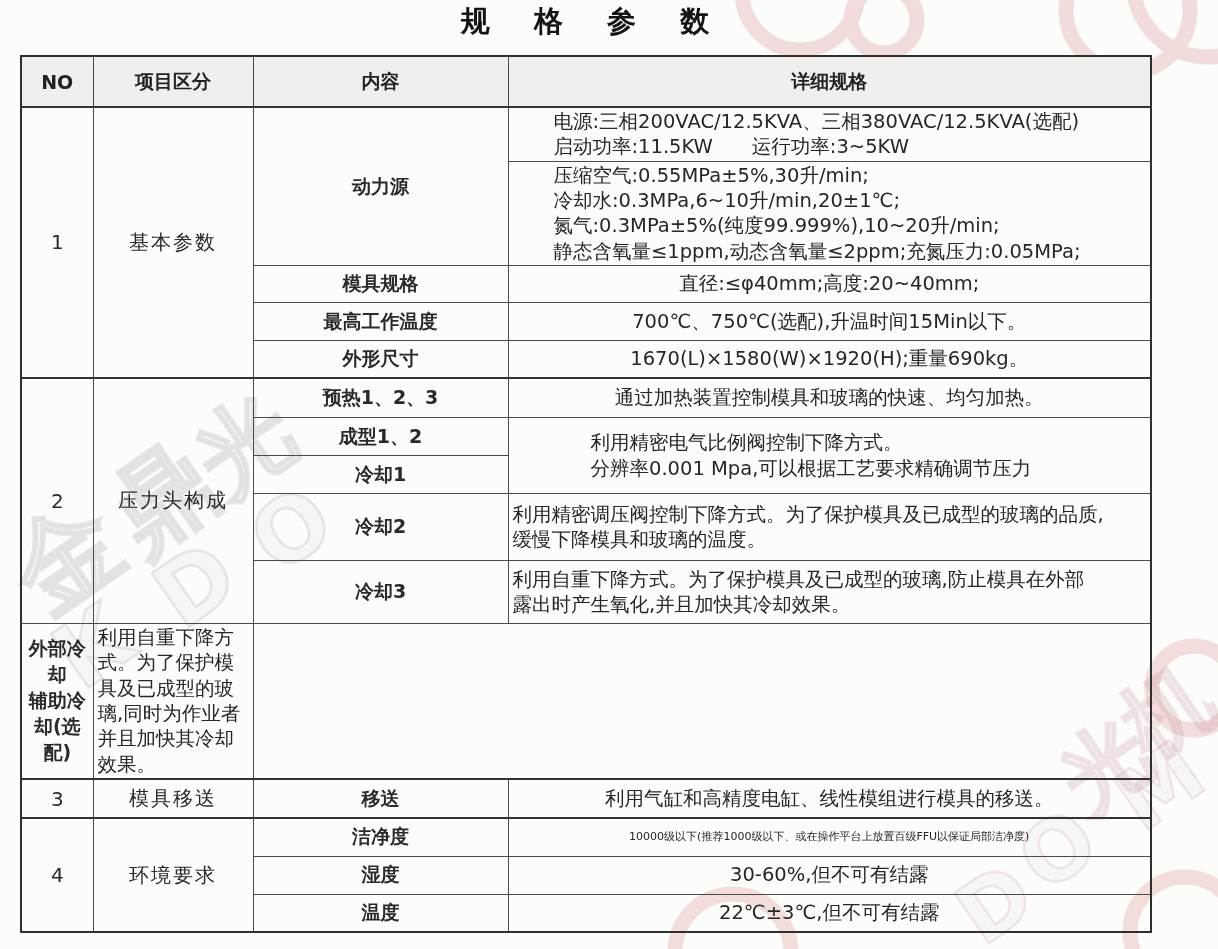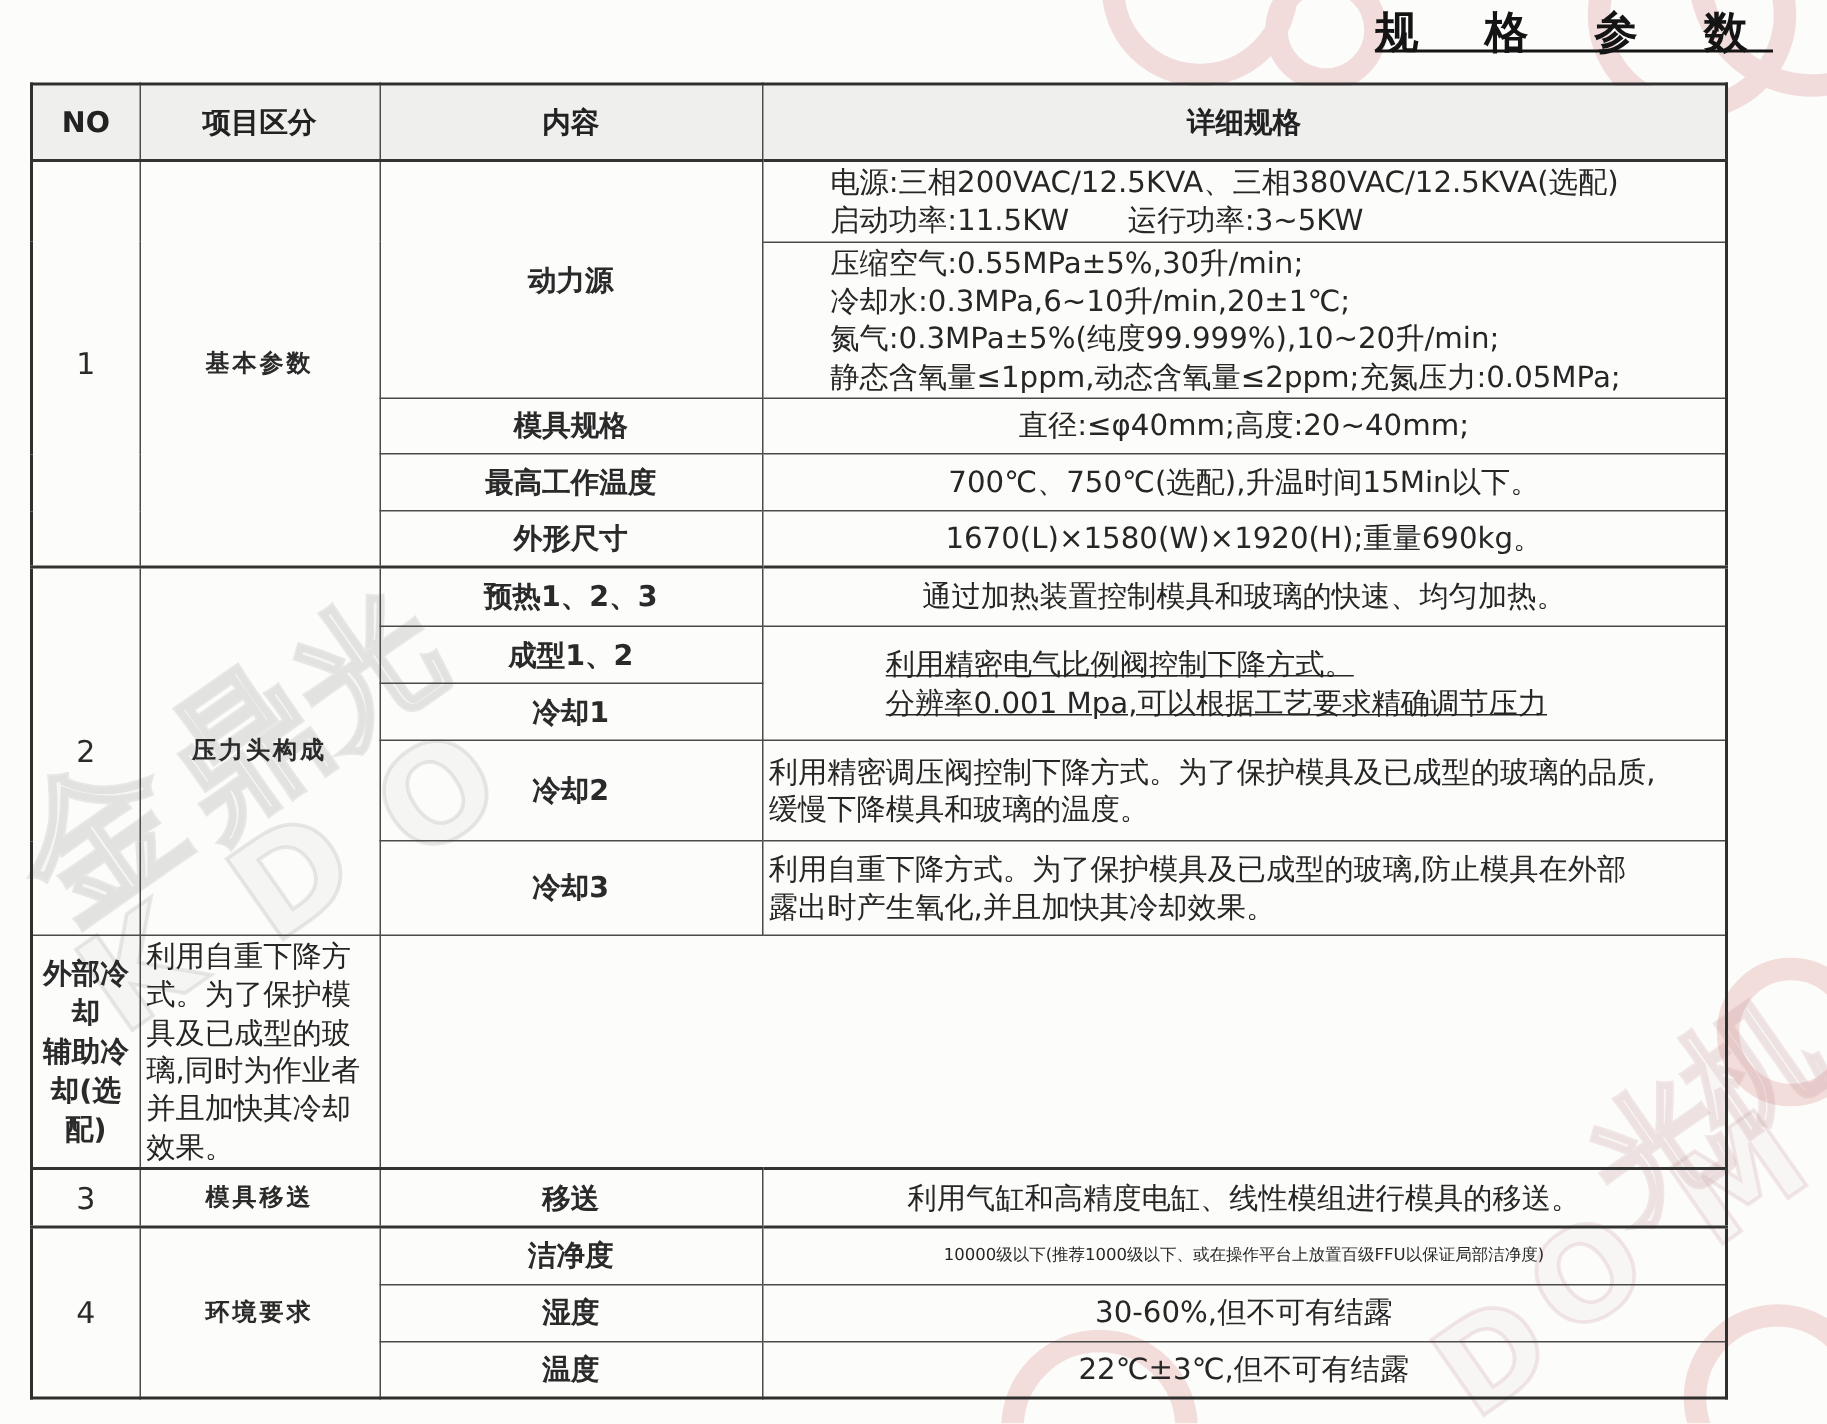--- a/index.html
+++ b/index.html
@@ -29,24 +29,24 @@
   #wm-l6 { left:254px; top:486px; font-size:88px;  }
   #wm-r1 { left:1062px; top:722px; font-size:86px; }
   #wm-r2 { left:1124px; top:668px; font-size:86px; }
   #wm-r3 { left:960px;  top:862px; font-size:84px; }
   #wm-r4 { left:1022px; top:808px; font-size:84px; }
   #wm-r5 { left:1118px; top:744px; font-size:84px; }
   .wm-svg { position:absolute; left:0; top:0; }
 
   
   .title {
-    position:absolute; top:2px; left:12px; width:1170px; z-index:2;
-    margin:0; text-align:right;
+    position:absolute; top:2px; left:0; width:1170px; z-index:2;
+    margin:0; text-align:center;
     font-size:29px; font-weight:700; letter-spacing:17px;
-    color:#141414; text-indent:17px;text-decoration:underline;
+    color:#141414; text-indent:17px;
   }
 
   
   table.spec {
     position:absolute; top:55px; left:20px; z-index:1;
     width:1130px; table-layout:fixed;
     border-collapse:collapse;
     border:2px solid #2f2f2f;
     background:transparent;
   }
@@ -60,27 +60,27 @@
     text-align:center; vertical-align:middle;
     padding:1px 4px; overflow:hidden;
   }
   thead th {
     height:47px; background:#efefed;
     font-size:19px; font-weight:600; color:#222;
   }
   tr.sec > th, tr.sec > td { border-top:2px solid #333; }
 
   td.no-cell  { font-size:20px; font-weight:500; }
-  td.cat-cell { font-size:16px; font-weight:700; letter-spacing:2px; }
+  td.cat-cell { font-size:20px; font-weight:400; letter-spacing:2px; }
   td.con-cell { font-size:19px; font-weight:600;margin-top:48px; }
   td.det-cell { font-size:19.5px; font-weight:400; line-height:1.3; color:#262626; }
   td.det-cell.left   { text-align:left; }
   td.det-cell.pad-lg { padding-left:45px;margin-top:19px; }
   td.det-cell.pad-sm { }
-  td.det-cell.pad-xl { padding-left:82px;text-decoration:underline; }
+  td.det-cell.pad-xl { padding-left:82px; }
   td.det-cell.small  { font-size:11px; } tr.h37{height:37px} tr.h38{height:38px} tr.h39{height:39px}
   tr.h40{height:40px} tr.h53{height:53px} tr.h59{height:59px}
   tr.h63{height:63px} tr.h67{height:67px} tr.h99{height:99px}
 </style>
 </head>
 <body>
 
 <div class="page">
 
   <div class="wm-layer">

